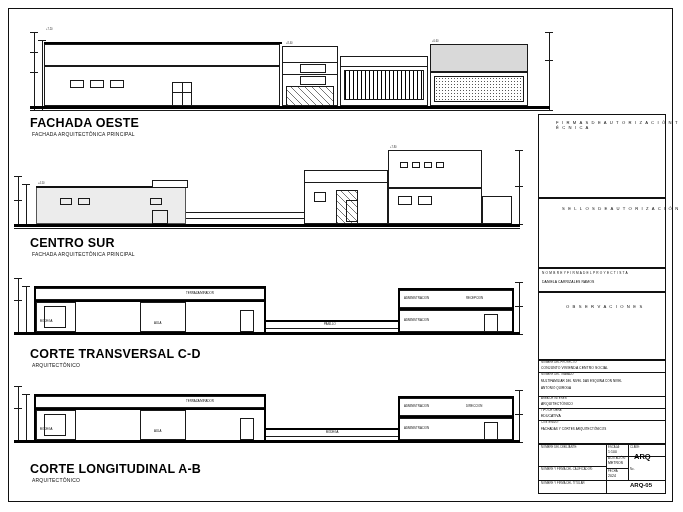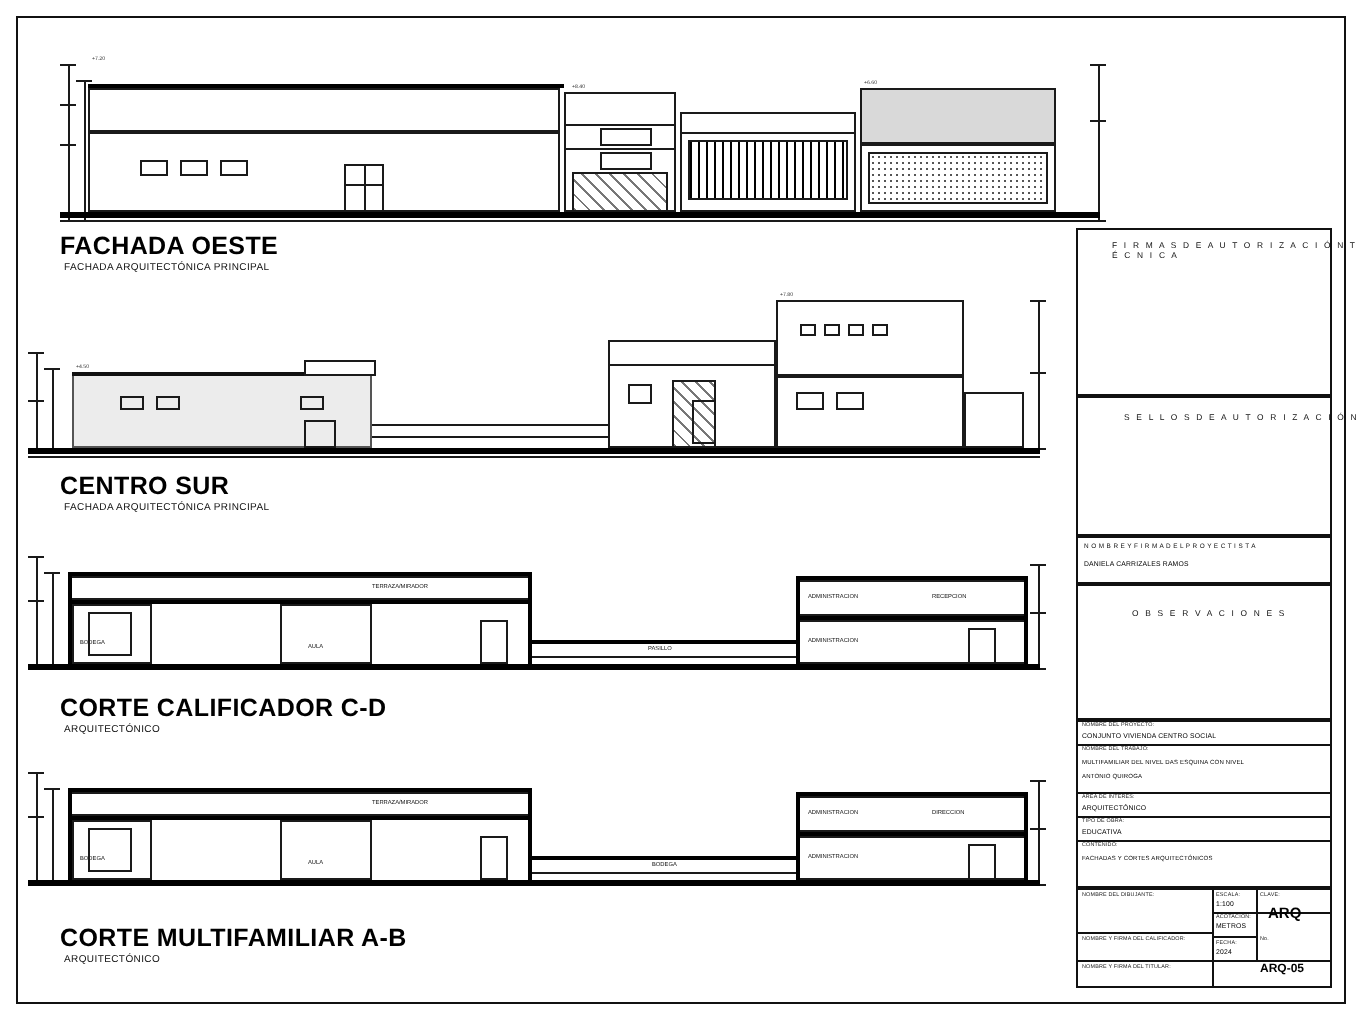--- a/index.html
+++ b/index.html
@@ -183,21 +183,21 @@
     <div class="roomtxt" style="left:466px;top:296px;">RECEPCION</div>
     <div class="ln thick" style="left:398px;top:308px;width:116px;height:2px;"></div>
     <div class="box" style="left:398px;top:310px;width:116px;height:22px;background:#fff;"></div>
     <div class="roomtxt" style="left:404px;top:318px;">ADMINISTRACION</div>
     <div class="box" style="left:484px;top:314px;width:14px;height:18px;"></div>
     <div class="ln vl thick" style="left:398px;top:288px;width:2px;height:46px;"></div>
     <div class="ln vl thick" style="left:512px;top:288px;width:2px;height:46px;"></div>
 
     <div class="ln thick" style="left:14px;top:332px;width:506px;height:3px;"></div>
 
-    <div class="title" style="left:30px;top:347px;">CORTE CALIFICADOR C-D</div>
+    <div class="title" style="left:30px;top:347px;">CORTE TRANSVERSAL C-D</div>
     <div class="subtitle" style="left:32px;top:362px;">ARQUITECTÓNICO</div>
   </div>
 
   <div>
     <div class="ln vl" style="left:18px;top:386px;height:56px;"></div>
     <div class="ln hl" style="left:14px;top:386px;width:8px;"></div>
     <div class="ln hl" style="left:14px;top:408px;width:8px;"></div>
     <div class="ln hl" style="left:14px;top:442px;width:8px;"></div>
     <div class="ln vl" style="left:26px;top:394px;height:48px;"></div>
     <div class="ln hl" style="left:22px;top:394px;width:8px;"></div>
@@ -231,21 +231,21 @@
     <div class="roomtxt" style="left:466px;top:404px;">DIRECCION</div>
     <div class="ln thick" style="left:398px;top:416px;width:116px;height:2px;"></div>
     <div class="box" style="left:398px;top:418px;width:116px;height:22px;background:#fff;"></div>
     <div class="roomtxt" style="left:404px;top:426px;">ADMINISTRACION</div>
     <div class="box" style="left:484px;top:422px;width:14px;height:18px;"></div>
     <div class="ln vl thick" style="left:398px;top:396px;width:2px;height:46px;"></div>
     <div class="ln vl thick" style="left:512px;top:396px;width:2px;height:46px;"></div>
 
     <div class="ln thick" style="left:14px;top:440px;width:506px;height:3px;"></div>
 
-    <div class="title" style="left:30px;top:462px;">CORTE MULTIFAMILIAR A-B</div>
+    <div class="title" style="left:30px;top:462px;">CORTE LONGITUDINAL A-B</div>
     <div class="subtitle" style="left:32px;top:477px;">ARQUITECTÓNICO</div>
   </div>
 
   <div>
 
     <div class="rb" style="left:538px;top:114px;width:128px;height:84px;"></div>
     <div class="rb-label" style="left:556px;top:120px;">F I R M A S   D E   A U T O R I Z A C I Ó N   T É C N I C A</div>
 
     <div class="rb" style="left:538px;top:198px;width:128px;height:70px;"></div>
     <div class="rb-label" style="left:562px;top:206px;">S E L L O S   D E   A U T O R I Z A C I Ó N</div>

